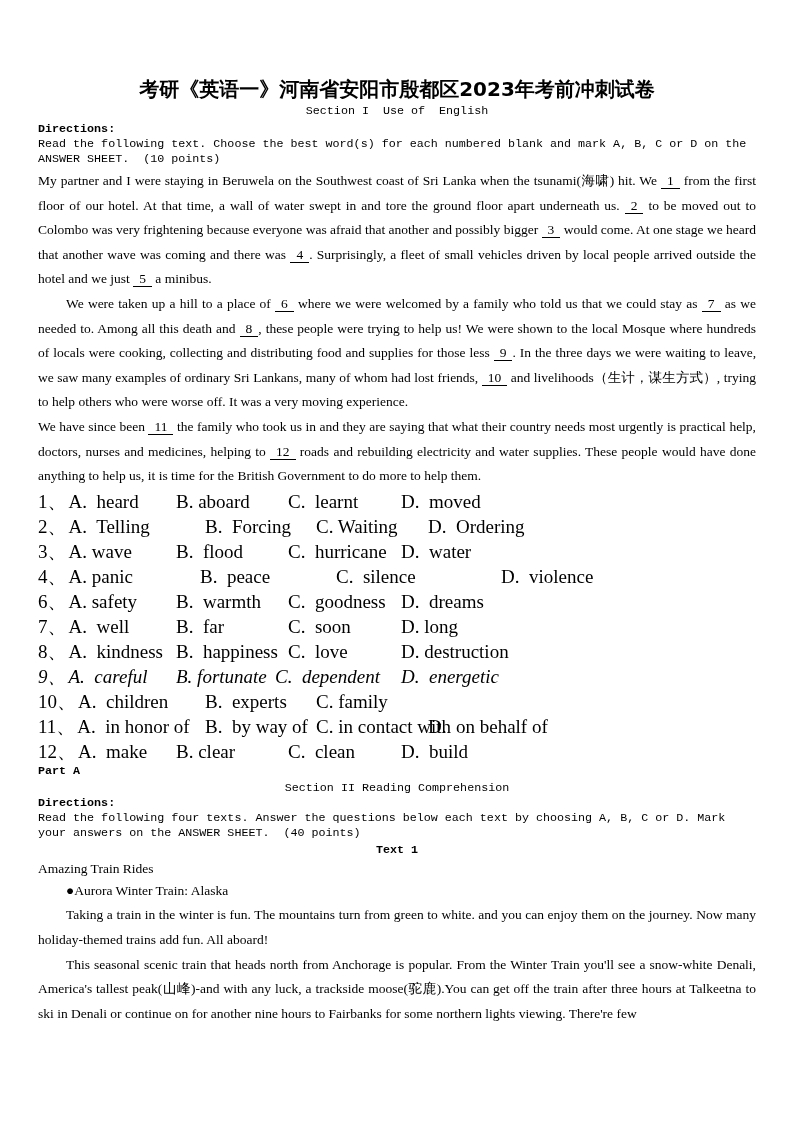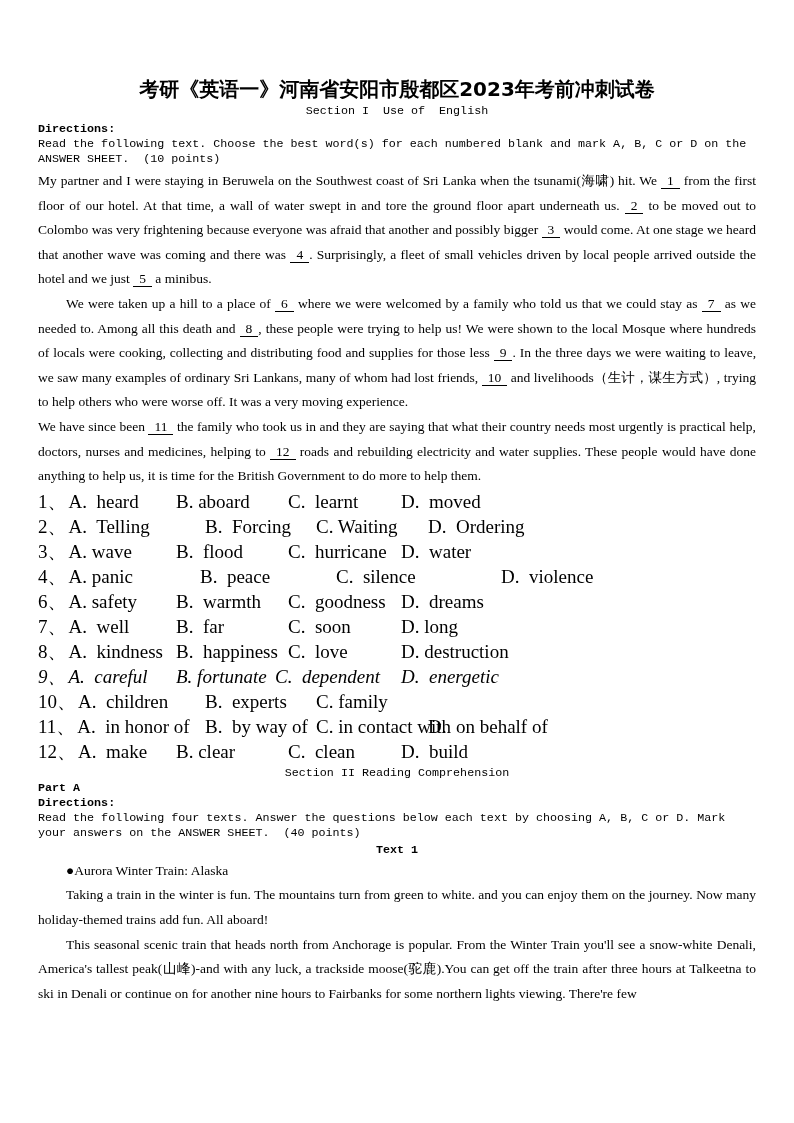--- a/index.html
+++ b/index.html
@@ -134,23 +134,24 @@
       <span>D.  on behalf of</span>
     </div>
     <div class="q-row cols-a">
       <span><span class="q-num">12、</span><span>A.  make</span></span>
       <span>B. clear</span>
       <span>C.  clean</span>
       <span>D.  build</span>
     </div>
   </div>
 
+  <div class="mono bold">Part A</div>
   <div class="mono center s2-heading">Section II Reading Comprehension</div>
-  <div class="mono bold">Part A</div>
   <div class="mono bold">Directions:</div>
   <div class="mono dir-text">Read the following four texts. Answer the questions below each text by choosing A, B, C or D. Mark your answers on the ANSWER SHEET.  (40 points)</div>
   <div class="mono center bold text1-heading">Text 1</div>
+  <p class="text1-title">Amazing Train Rides</p>
 
   <p class="para indent">●Aurora Winter Train: Alaska</p>
   <p class="para indent">Taking a train in the winter is fun. The mountains turn from green to white. and you can enjoy them on the journey. Now many holiday-themed trains add fun. All aboard!</p>
   <p class="para indent">This seasonal scenic train that heads north from Anchorage is popular. From the Winter Train you'll see a snow-white Denali, America's tallest peak(山峰)-and with any luck, a trackside moose(驼鹿).You can get off the train after three hours at Talkeetna to ski in Denali or continue on for another nine hours to Fairbanks for some northern lights viewing. There're few</p>
 
 </div>
 
 </body></html>

